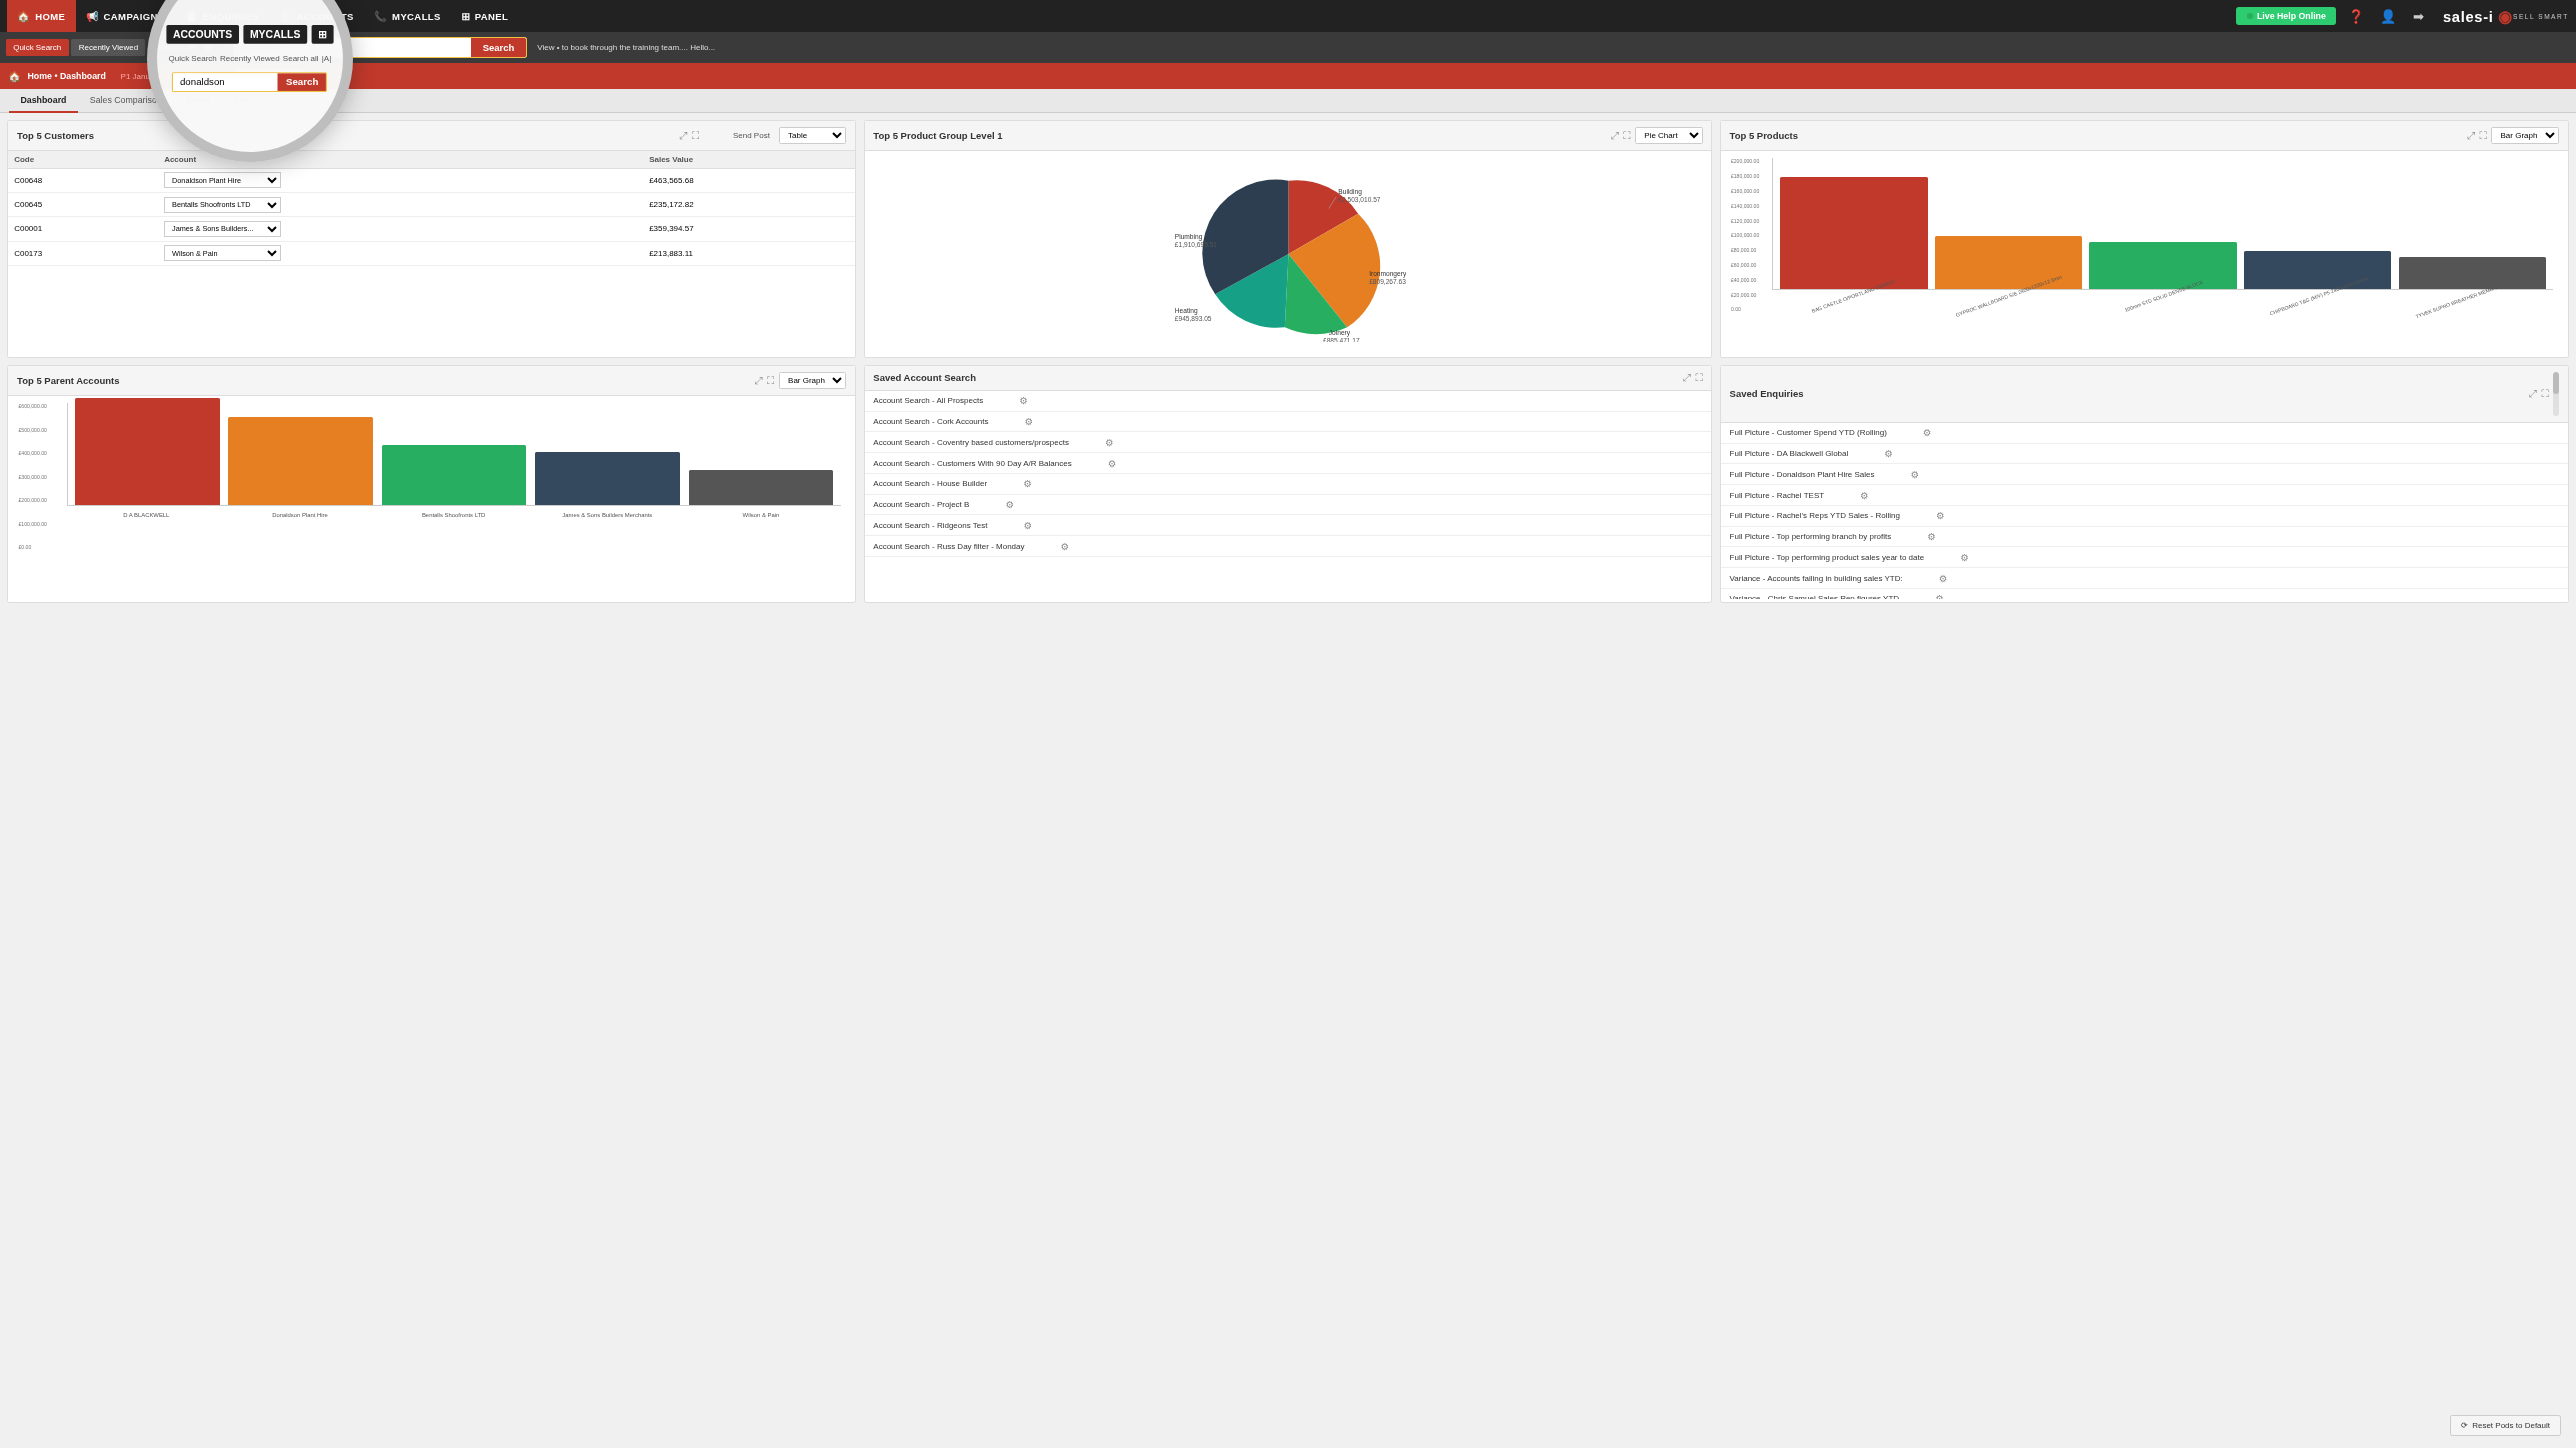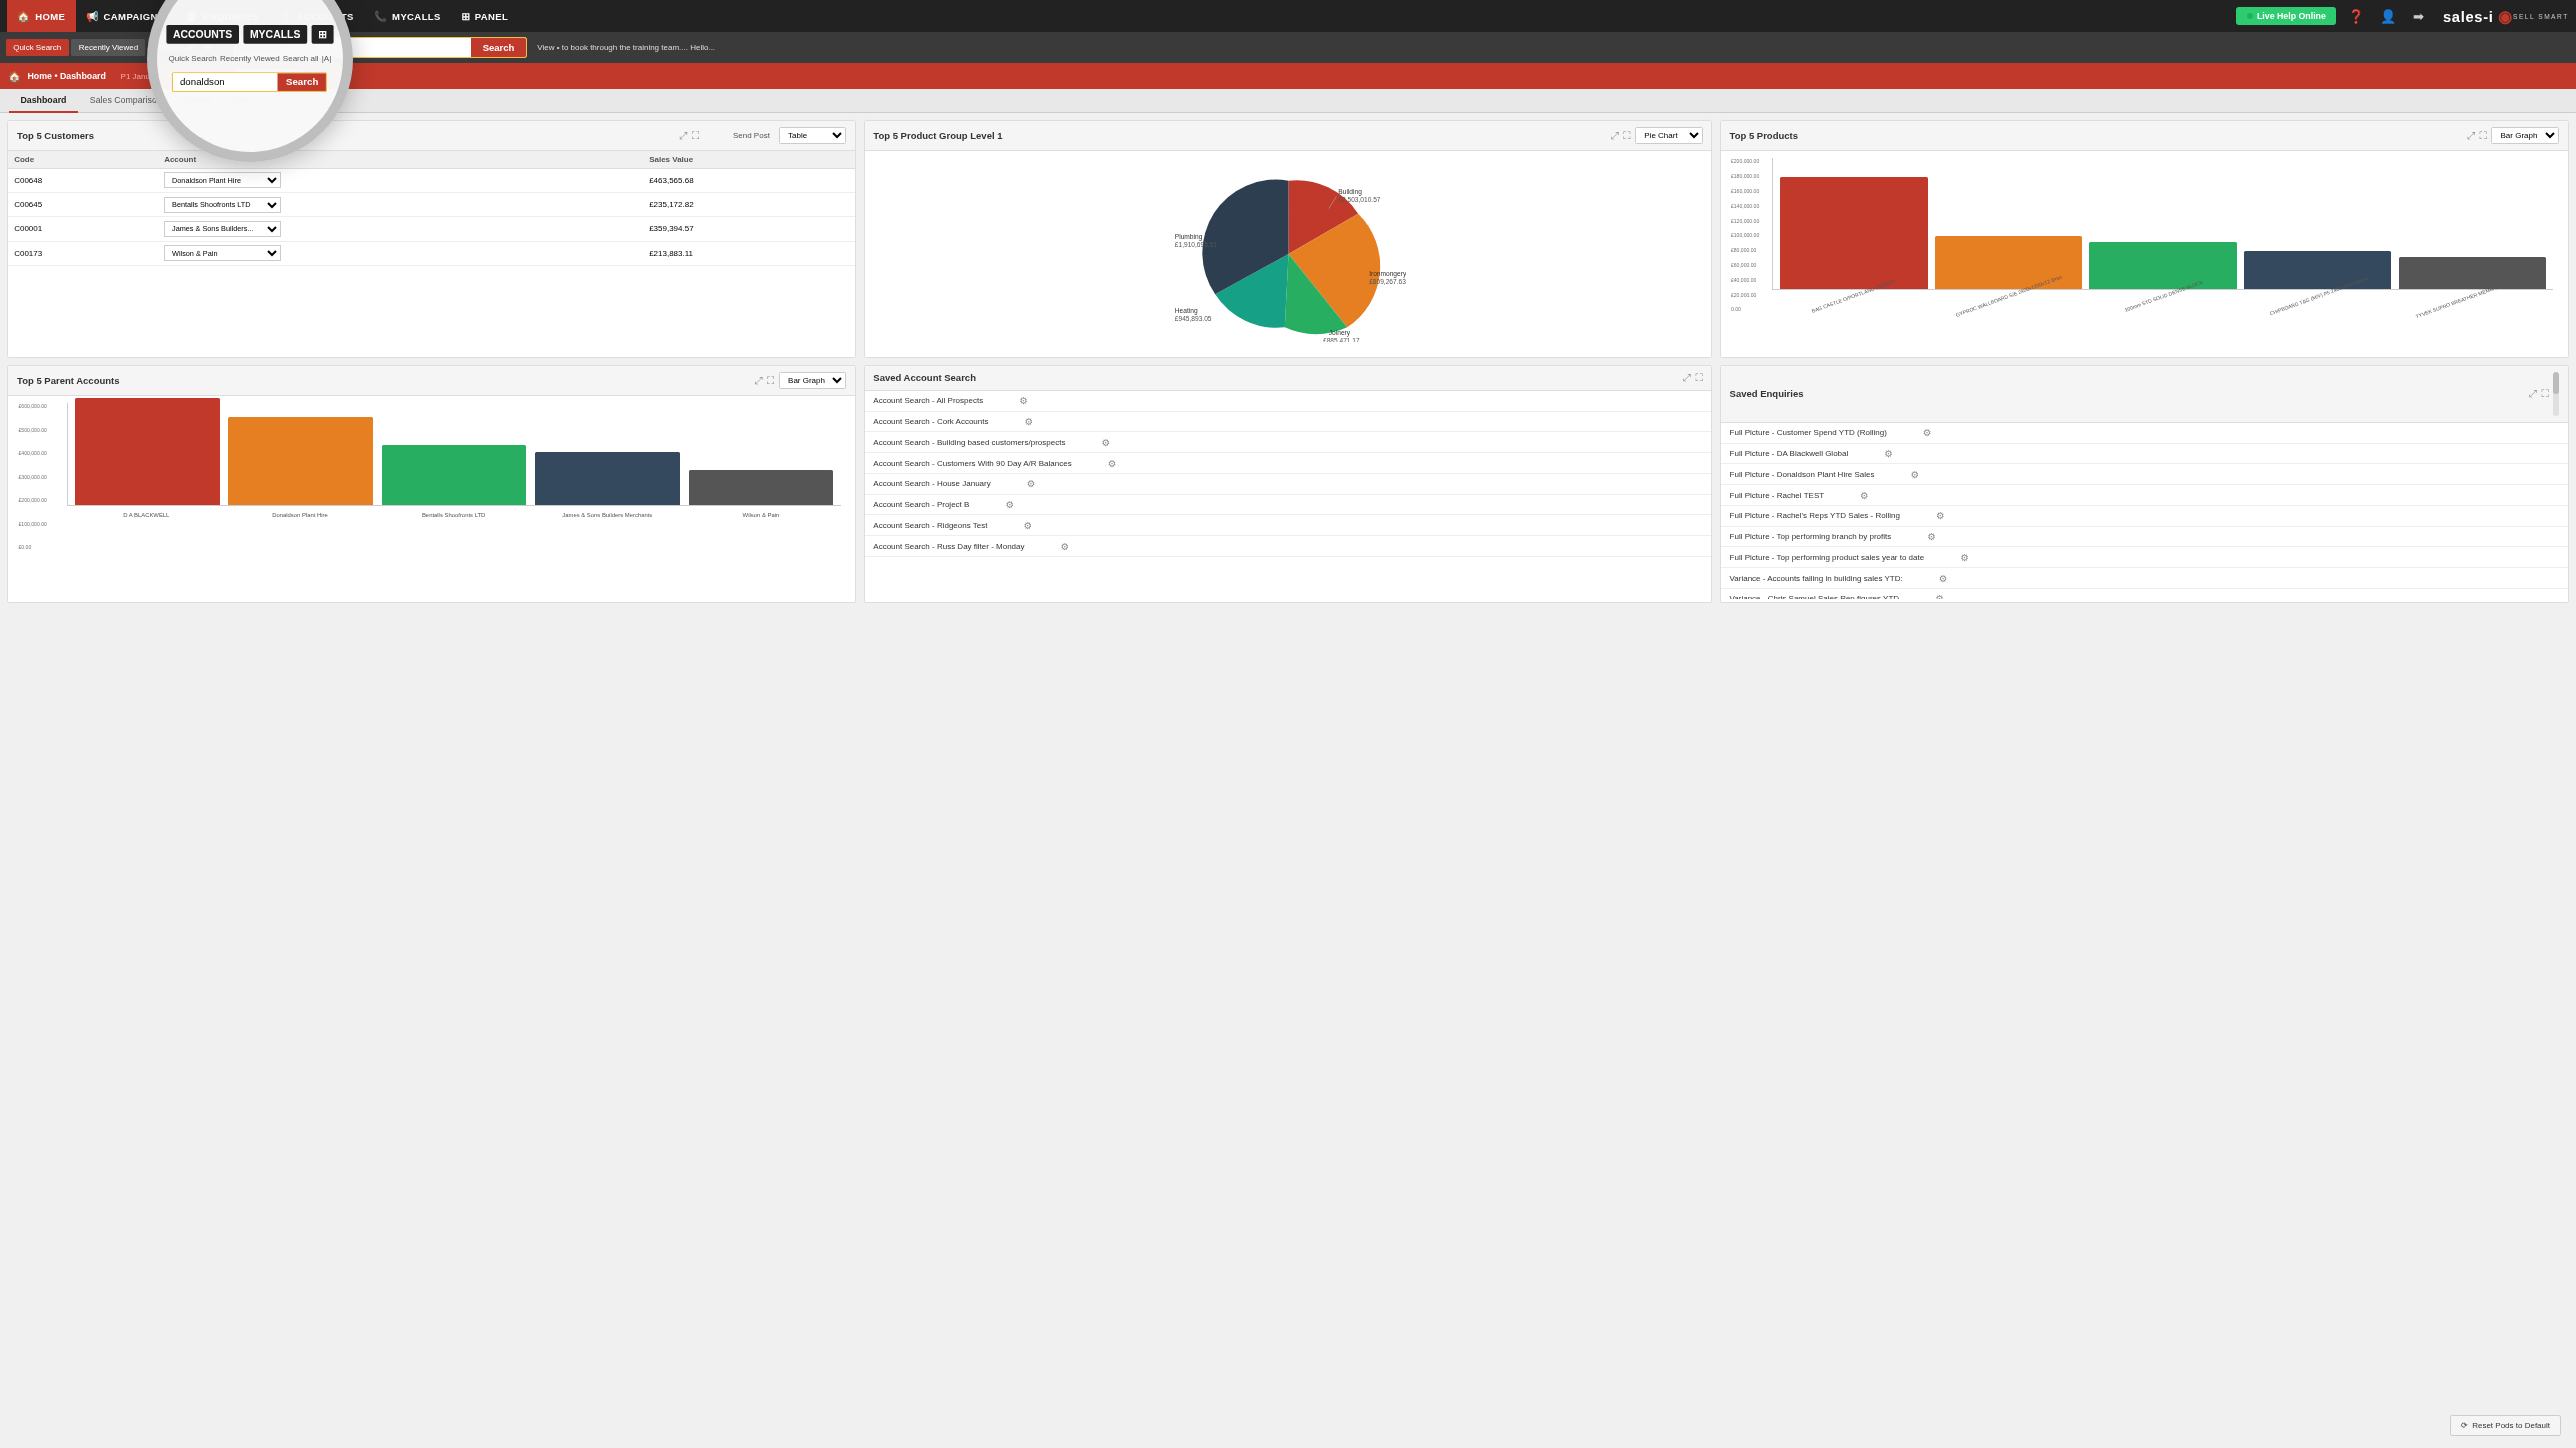--- a/index.html
+++ b/index.html
@@ -602,29 +602,29 @@
       <ul class="saved-list" id="saved-account-list">
           <li>
             <span>Account Search - All Prospects</span>
             <span class="saved-list-icon">⚙</span>
           </li>
           <li>
             <span>Account Search - Cork Accounts</span>
             <span class="saved-list-icon">⚙</span>
           </li>
           <li>
-            <span>Account Search - Building based customers/prospects</span>
+            <span>Account Search - Coventry based customers/prospects</span>
             <span class="saved-list-icon">⚙</span>
           </li>
           <li>
             <span>Account Search - Customers With 90 Day A/R Balances</span>
             <span class="saved-list-icon">⚙</span>
           </li>
           <li>
-            <span>Account Search - House January</span>
+            <span>Account Search - House Builder</span>
             <span class="saved-list-icon">⚙</span>
           </li>
           <li>
             <span>Account Search - Project B</span>
             <span class="saved-list-icon">⚙</span>
           </li>
           <li>
             <span>Account Search - Ridgeons Test</span>
             <span class="saved-list-icon">⚙</span>
           </li>

